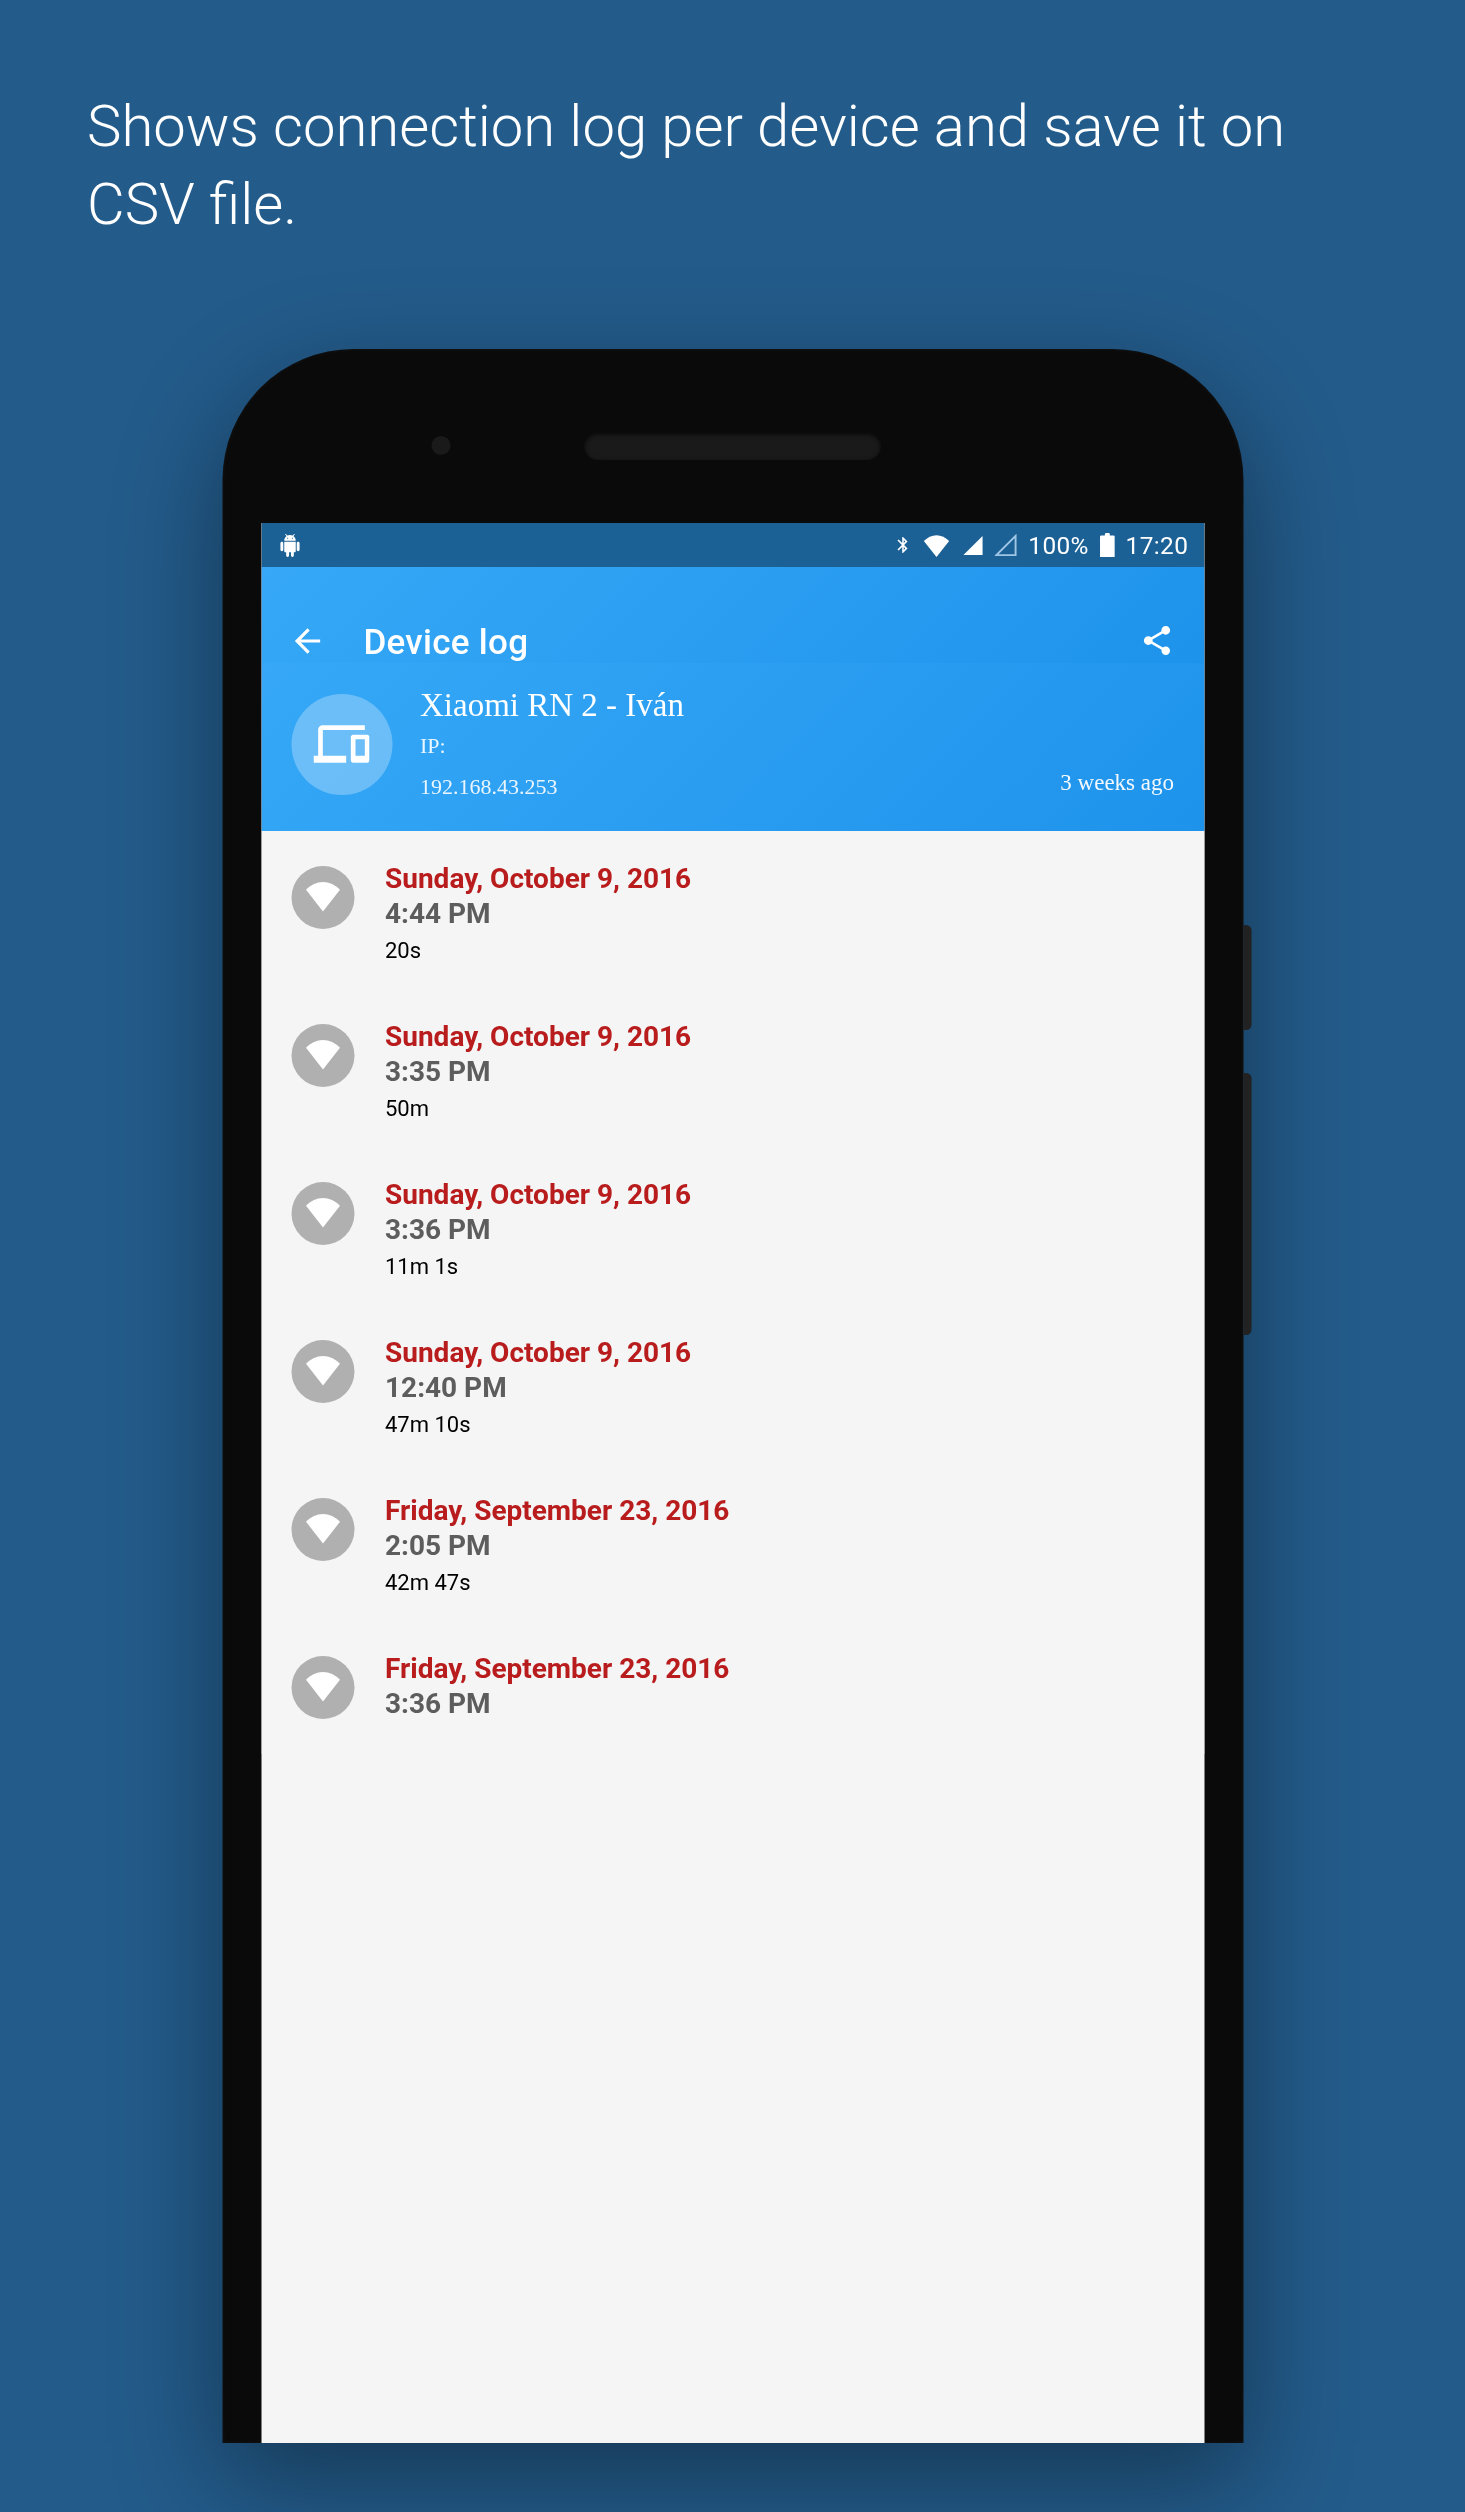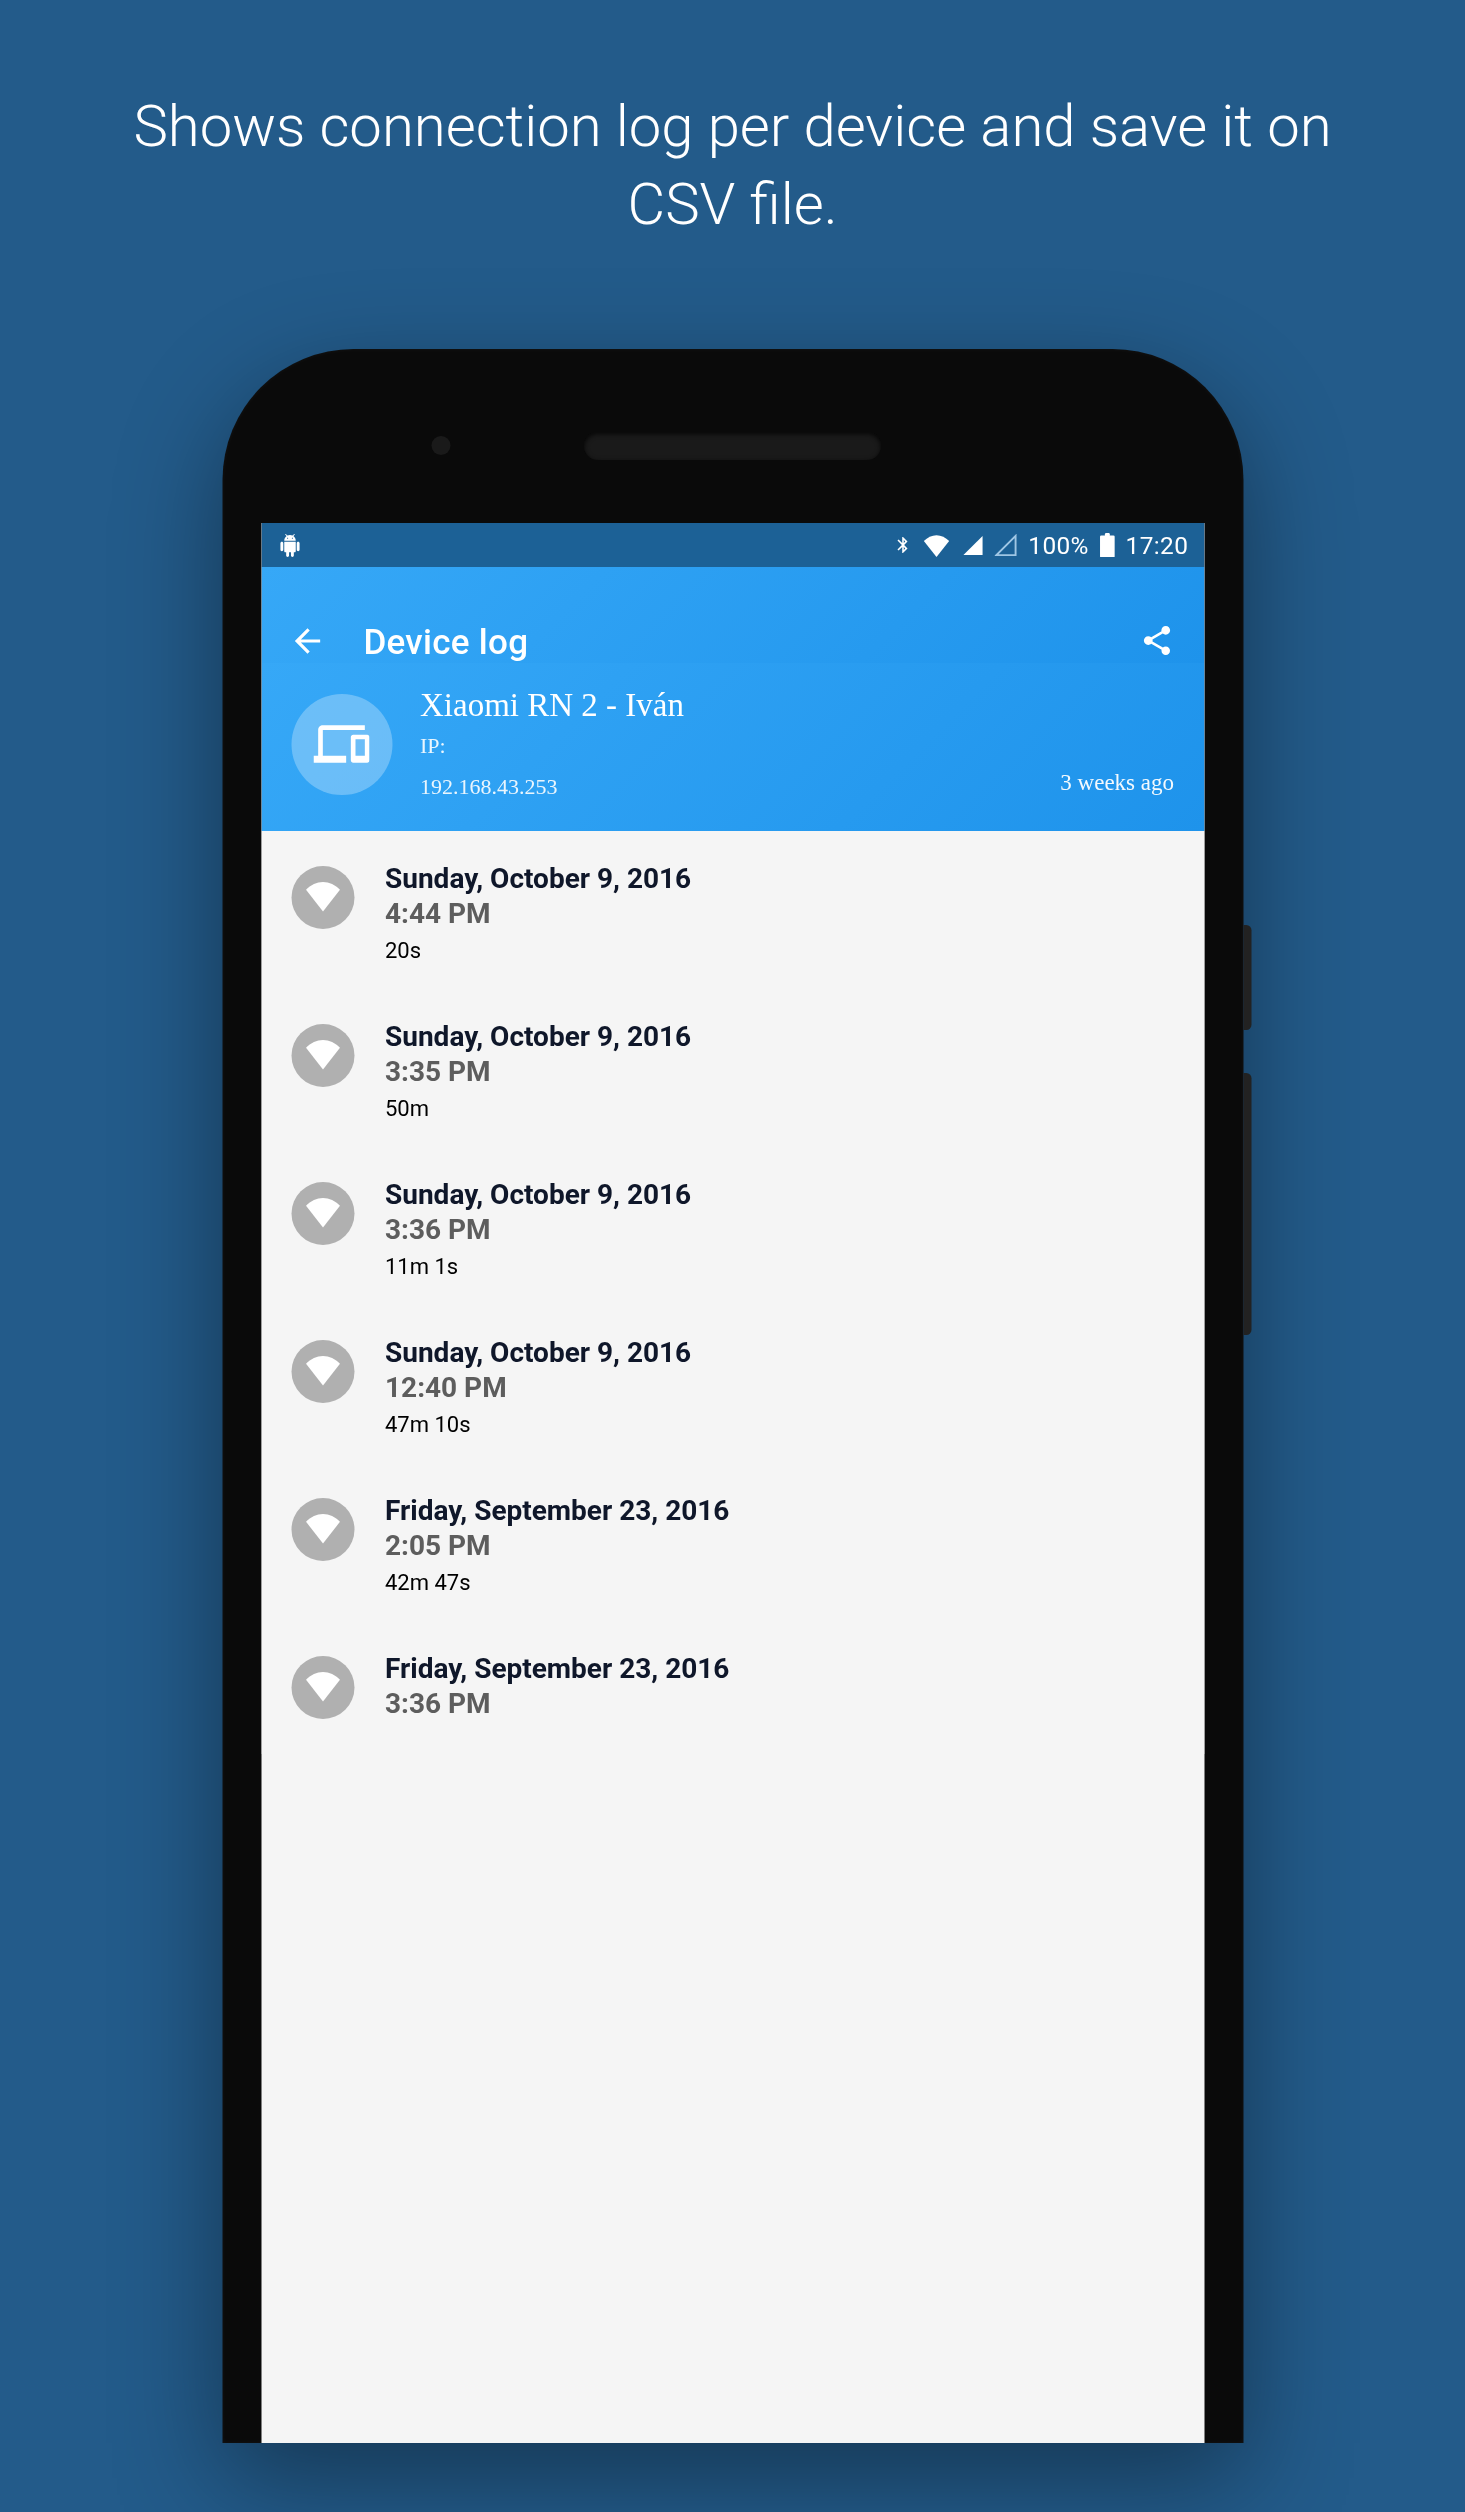--- a/index.html
+++ b/index.html
@@ -8,21 +8,21 @@
   background: #235b8a;
   width: 1465px;
   height: 2512px;
   overflow: hidden;
   -webkit-font-smoothing: antialiased;
 }
 .promo-caption {
   color: #ffffff;
   font-size: 58px;
   font-weight: 300;
-  text-align: center;
+  text-align: left;
   padding: 87px 87px 0 87px;
   line-height: 1.35;
 }
 .phone-frame {
   position: absolute;
   top: 349px;
   left: 50%;
   transform: translateX(-50%);
   width: 1021px;
   height: 2094px;
@@ -172,21 +172,21 @@
   background: #b0b0b0;
   border-radius: 50%;
   display: flex; align-items: center; justify-content: center;
   flex-shrink: 0;
   margin-top: 5.2px;
 }
 .log-content { margin-left: 31px; }
 .log-date {
   font-size: 28px;
   font-weight: 700;
-  color: #0f172a;
+  color: #b91c1c;
   line-height: 1.25;
 }
 .log-time {
   font-size: 28px;
   font-weight: 700;
   color: #5d5d5d;
   line-height: 1.25;
 }
 .log-duration {
   font-size: 22px;

